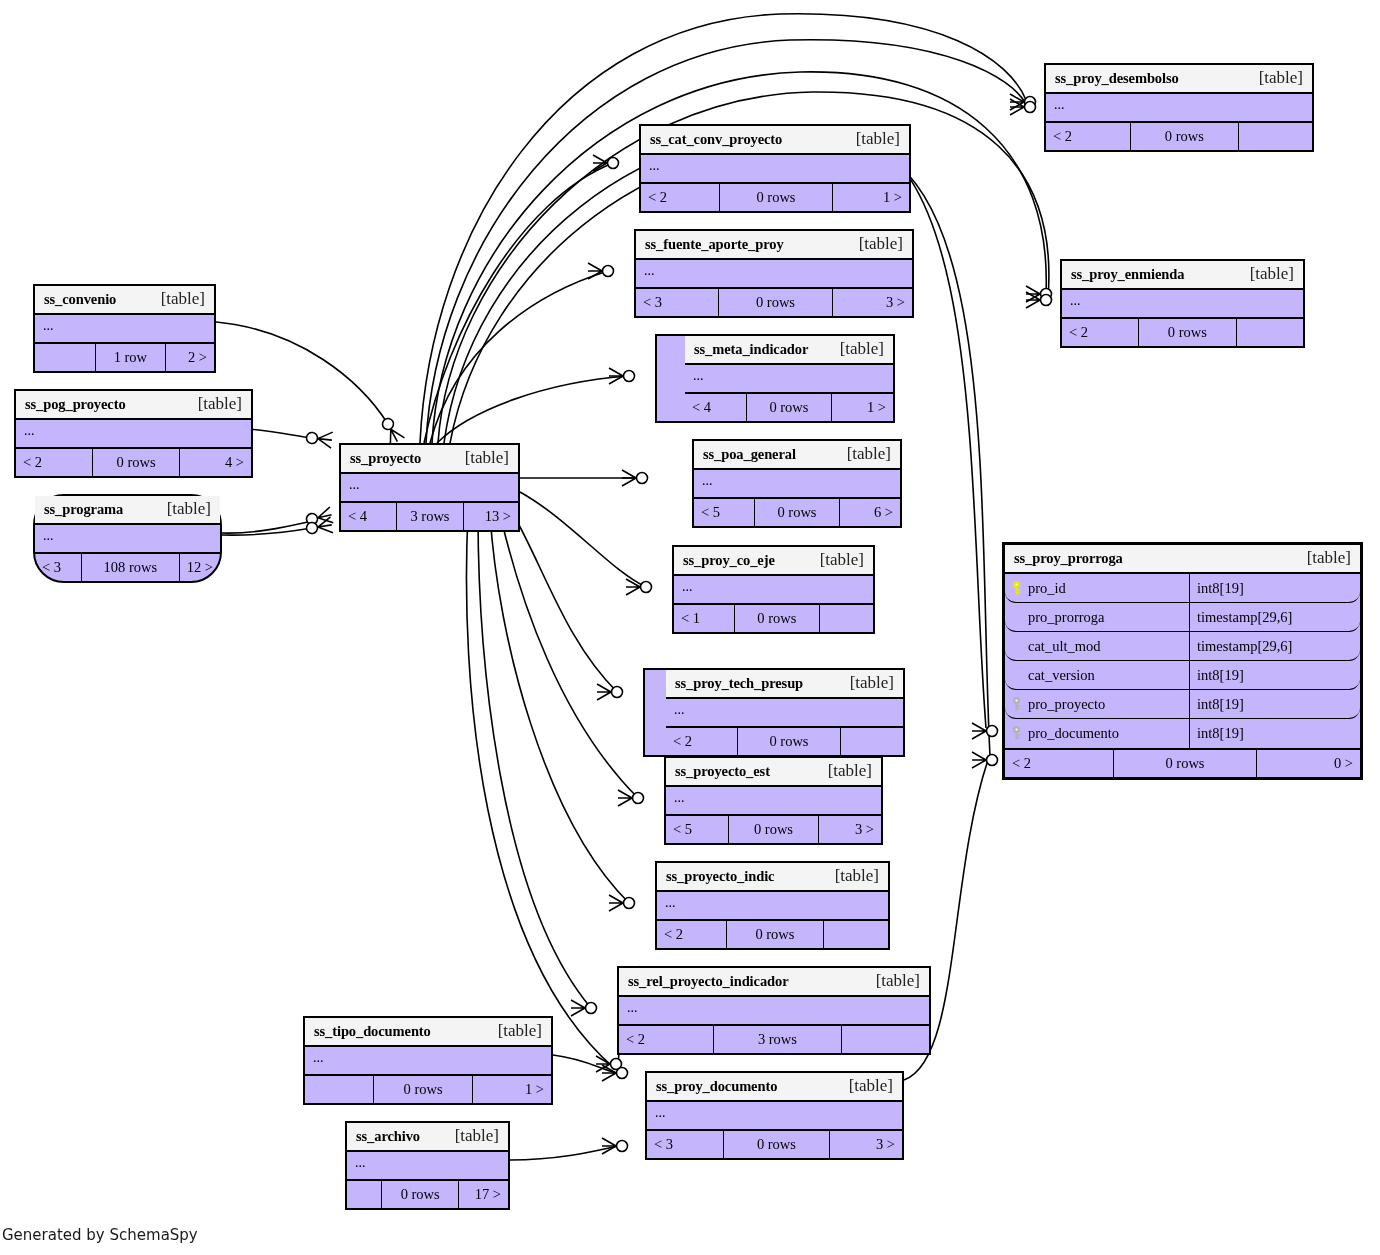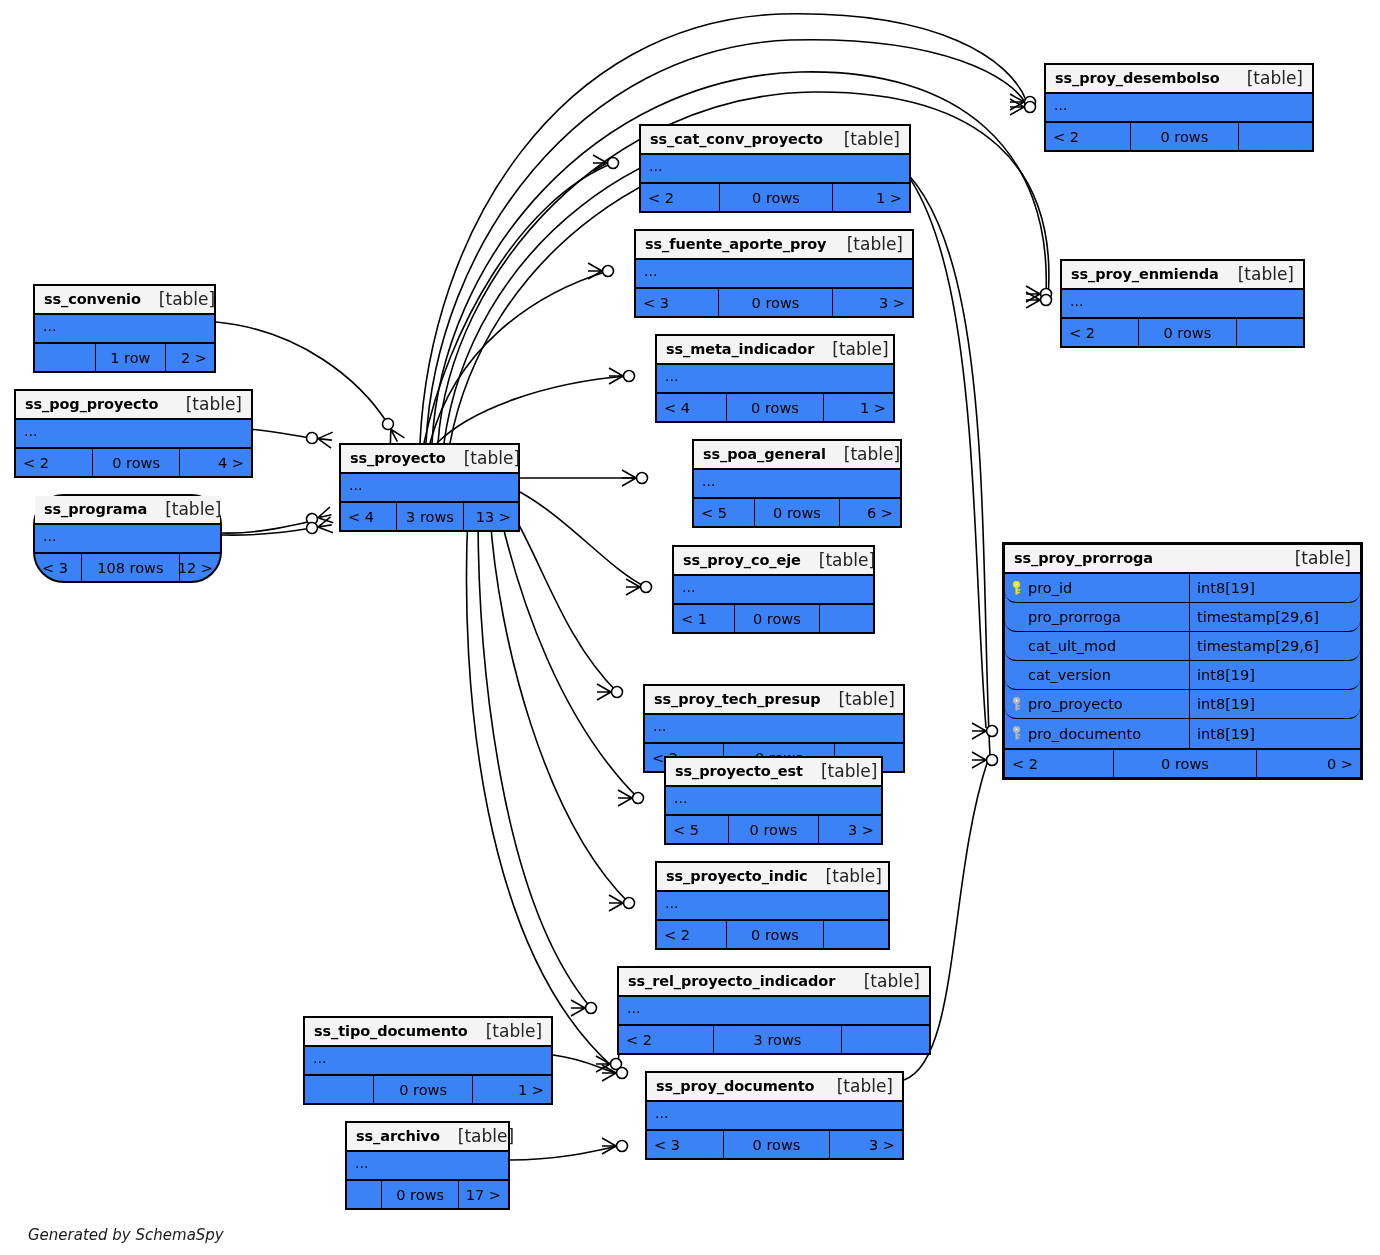--- a/index.html
+++ b/index.html
@@ -24,25 +24,26 @@
     position: absolute;
     left: 0; top: 0;
     width: 1380px;
     height: 1255px;
     pointer-events: none;
     z-index: 1;
   }
   .tbl {
     position: absolute;
     border: 2px solid #000;
-    background: #3b82f6;
+    background: #c4b5fd;
     box-sizing: border-box;
     z-index: 5;
     font-size: 14.5px;
     color: #000;
+    font-family: Liberation Serif, serif;
   }
   .tbl.thick { border-width: 3px; }
   .tbl-head {
     background: #f4f4f4;
     border-bottom: 2px solid #000;
     display: flex;
     align-items: center;
     justify-content: space-between;
     padding: 4px 9px 5px 9px;
     box-sizing: border-box;
@@ -116,27 +117,26 @@
     padding: 0 7px;
     border-right: 1px solid #000;
     white-space: nowrap;
   }
   .foot-cell:last-child { border-right: none; }
   .foot-l { justify-content: flex-start; }
   .foot-c { justify-content: center; }
   .foot-r { justify-content: flex-end; }
   #credit {
     position: absolute;
-    left: 28px;
+    left: 2px;
     top: 1226px;
     font-size: 15px;
     color: #1a1a1a;
     z-index: 6;
     white-space: nowrap;
-    font-style: italic;
   }
 </style>
 </head>
 <body>
 
 <div id="canvas">
 
   <svg id="edges" viewBox="0 0 1380 1255" xmlns="http://www.w3.org/2000/svg">
     <defs>
       <g id="conn">
@@ -341,21 +341,21 @@
         </div>
         <div class="tbl-body">
           <div class="tbl-ellipsis">...</div>
         </div>
         <div class="tbl-foot">
           <span class="foot-cell foot-l" style="width:30%">&lt; 3</span>
           <span class="foot-cell foot-c" style="width:41.42857142857143%">0 rows</span>
           <span class="foot-cell foot-r" style="width:28.57142857142857%">3 &gt;</span>
         </div>
       </div>
-      <div class="tbl" style="left: 655px; top: 334px; width: 240px;">
+      <div class="tbl" style="left: 655px; top: 334px; width: 240px; padding-left: 28px;">
         <div class="tbl-head">
           <span class="tbl-name">ss_meta_indicador</span>
           <span class="tbl-kind">[table]</span>
         </div>
         <div class="tbl-body">
           <div class="tbl-ellipsis">...</div>
         </div>
         <div class="tbl-foot">
           <span class="foot-cell foot-l" style="width:29.583333333333332%">&lt; 4</span>
           <span class="foot-cell foot-c" style="width:41.25%">0 rows</span>
@@ -383,21 +383,21 @@
         </div>
         <div class="tbl-body">
           <div class="tbl-ellipsis">...</div>
         </div>
         <div class="tbl-foot">
           <span class="foot-cell foot-l" style="width:30.541871921182267%">&lt; 1</span>
           <span class="foot-cell foot-c" style="width:42.857142857142854%">0 rows</span>
           <span class="foot-cell foot-r" style="width:26.60098522167488%"></span>
         </div>
       </div>
-      <div class="tbl" style="left: 643px; top: 684px; width: 262px;">
+      <div class="tbl" style="left: 643px; top: 668px; width: 262px; padding-left: 21px;">
         <div class="tbl-head">
           <span class="tbl-name">ss_proy_tech_presup</span>
           <span class="tbl-kind">[table]</span>
         </div>
         <div class="tbl-body">
           <div class="tbl-ellipsis">...</div>
         </div>
         <div class="tbl-foot">
           <span class="foot-cell foot-l" style="width:30.53435114503817%">&lt; 2</span>
           <span class="foot-cell foot-c" style="width:43.12977099236641%">0 rows</span>

